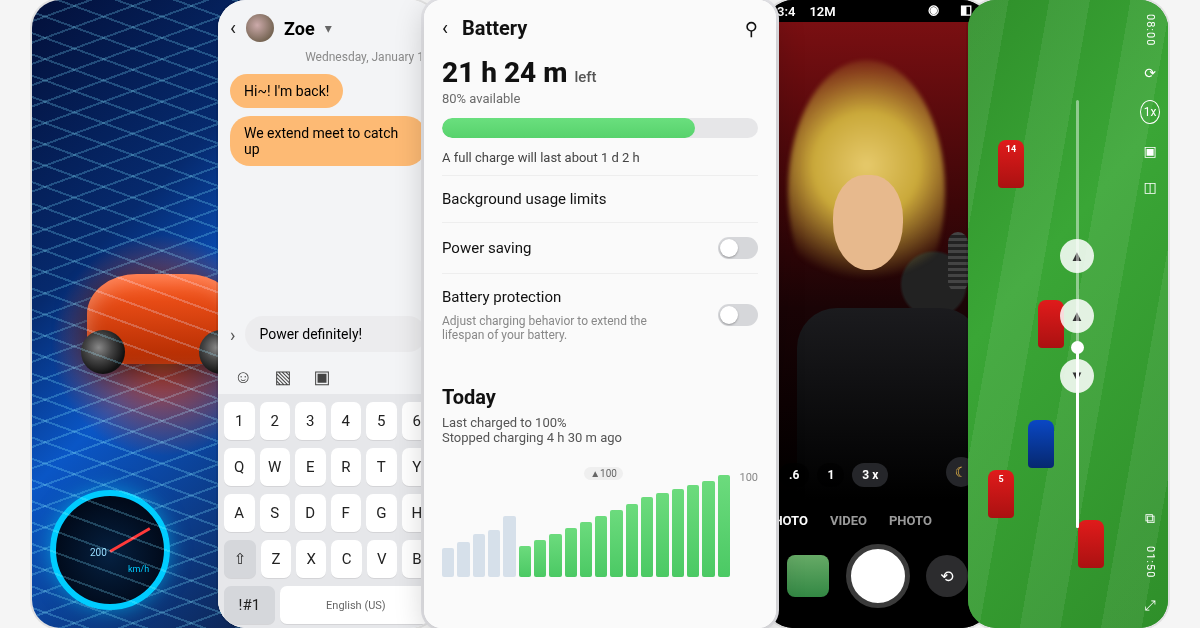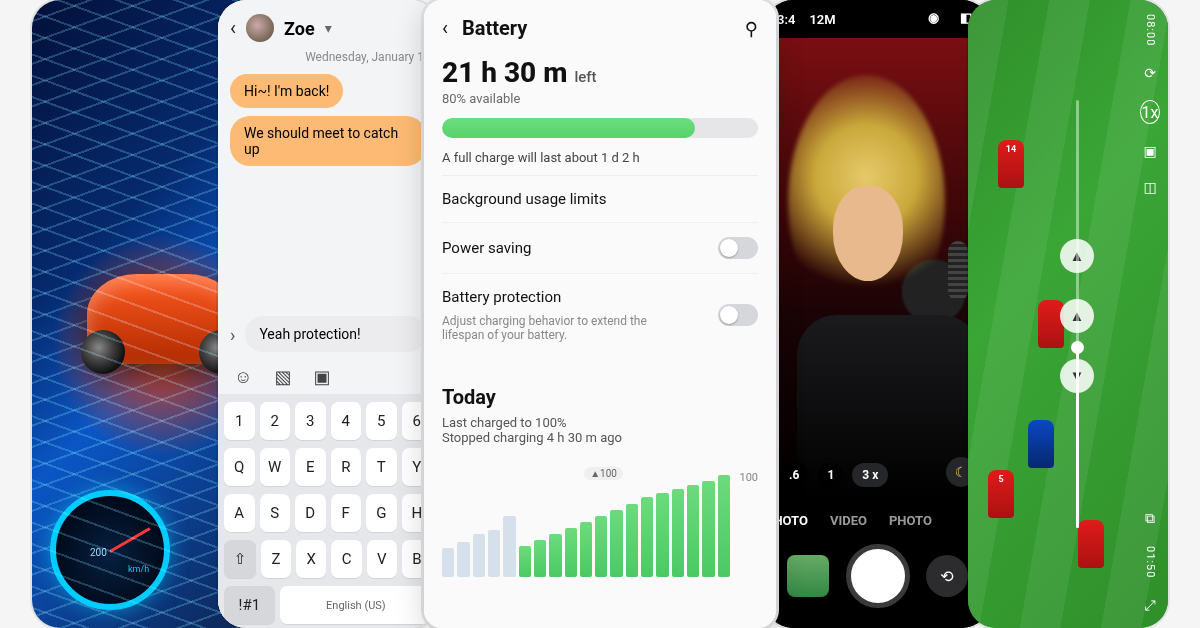--- a/index.html
+++ b/index.html
@@ -73,21 +73,21 @@
   .mini{font-size:13px;color:#555}
   .chart{position:relative;height:120px;margin-top:12px}
   .bars{position:absolute;left:0;right:28px;bottom:0;top:18px;display:flex;align-items:flex-end;gap:3px}
   .bars div{flex:1;background:linear-gradient(#6cdb7d,#4bc964);border-radius:2px}
   .bars div.ghost{background:#d6e0ea}
   .chart .lbl100{position:absolute;top:10px;left:45%;font-size:10px;background:#efefef;border-radius:8px;padding:1px 6px;color:#666}
   .chart .y100{position:absolute;right:0;top:14px;font-size:11px;color:#888}
 
   
   .cam{width:100%;height:100%;background:#000;color:#fff;display:flex;flex-direction:column}
-  .cam-top{display:flex;gap:14px;align-items:center;padding:10px 12px;font-size:13px;font-weight:600}
+  .cam-top{display:flex;gap:14px;align-items:center;padding:2px 12px;font-size:13px;font-weight:600}
   .cam-top .sp{flex:1}
   .ico{width:18px;height:18px;display:inline-block}
   .viewfinder{flex:1;position:relative;overflow:hidden;background:
      radial-gradient(circle at 75% 55%, #222 0 10%, transparent 11%),
      linear-gradient(180deg,#7a0f12 0%,#3c0608 38%,#1a0406 60%,#000 100%)}
   .hair{position:absolute;left:10%;top:8%;width:70%;height:55%;background:radial-gradient(circle at 50% 40%,#e6c96b 0%,#caa93a 30%,transparent 65%);filter:blur(2px);border-radius:50%}
   .face{position:absolute;left:30%;top:32%;width:70px;height:95px;background:#e7b98d;border-radius:45% 45% 50% 50%}
   .mic{position:absolute;right:22px;top:44%;width:20px;height:60px;background:repeating-linear-gradient(#444 0 3px,#222 3px 6px);border-radius:10px}
   .jacket{position:absolute;left:14%;bottom:0;width:82%;height:40%;background:linear-gradient(#1b1b1e,#000);border-radius:40px 40px 0 0}
   .zoom-pills{position:absolute;left:14px;bottom:12px;display:flex;gap:8px;align-items:center}
@@ -143,25 +143,25 @@
   <div class="phone p2">
     <div class="chat">
       <div class="chat-hdr">
         <span class="back">‹</span>
         <span class="avatar"></span>
         <span class="chat-name">Zoe</span>
         <span class="chev">▾</span>
       </div>
       <div class="chat-date">Wednesday, January 1</div>
       <div class="bubble">Hi~! I'm back!</div>
-      <div class="bubble">We should meet to catch up</div>
+      <div class="bubble">We extend meet to catch up</div>
       <div class="chat-gap"></div>
       <div class="reply-row">
         <span class="reply-caret">›</span>
-        <div class="reply-pill">Yeah protection!</div>
+        <div class="reply-pill">Power definitely!</div>
       </div>
       <div class="kbr-tools">
         <span>☺</span>
         <span>▧</span>
         <span>▣</span>
       </div>
       <div class="kbr">
         <div class="kbr-row">
             <div class="key">1</div>
             <div class="key">2</div>
@@ -199,21 +199,21 @@
   </div>
 
   <div class="phone p3">
     <div class="bat">
       <div class="bat-hdr">
         <span class="back">‹</span>
         <span class="bat-title">Battery</span>
         <span style="font-size:18px">⚲</span>
       </div>
       <div class="bat-time">
-        <span>21 h 30 m</span>
+        <span>21 h 24 m</span>
         <small>left</small>
       </div>
       <div class="bat-sub">80% available</div>
       <div class="bat-bar">
           <i style="--p:80%"></i>
         </div>
       <div class="bat-note">A full charge will last about 1 d 2 h</div>
 
       <div class="row">
         <div class="lbl">Background usage limits</div>
@@ -318,21 +318,21 @@
       </div>
       <div class="seek">
         <div class="fill"></div>
         <div class="dot"></div>
       </div>
 
       <div class="side-icons">
         <div class="grp">
           <span class="vtime">08:00</span>
           <span class="sic">⟳</span>
-          <span class="sic" style="font-size:16px;border:1px solid #fff;border-radius:50%;width:20px;height:24px">1x</span>
+          <span class="sic" style="font-size:12px;border:1px solid #fff;border-radius:50%;width:20px;height:24px">1x</span>
           <span class="sic">▣</span>
           <span class="sic">◫</span>
         </div>
         <div class="grp">
           <span class="sic">⧉</span>
           <span class="vtime">01:50</span>
           <span class="sic">⤢</span>
         </div>
       </div>
     </div>

